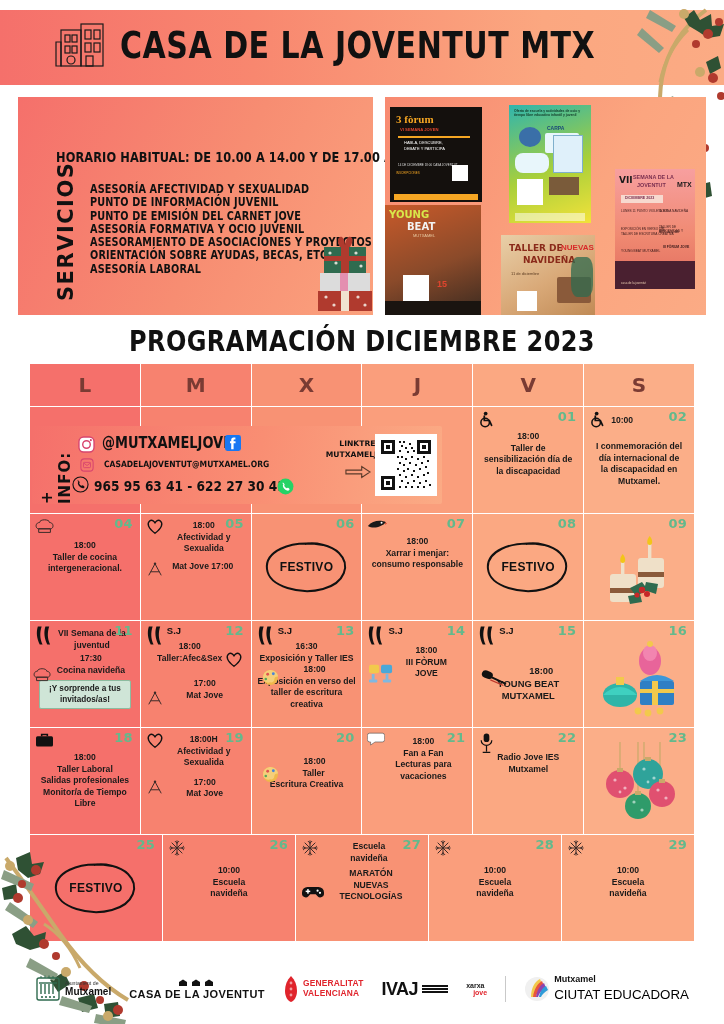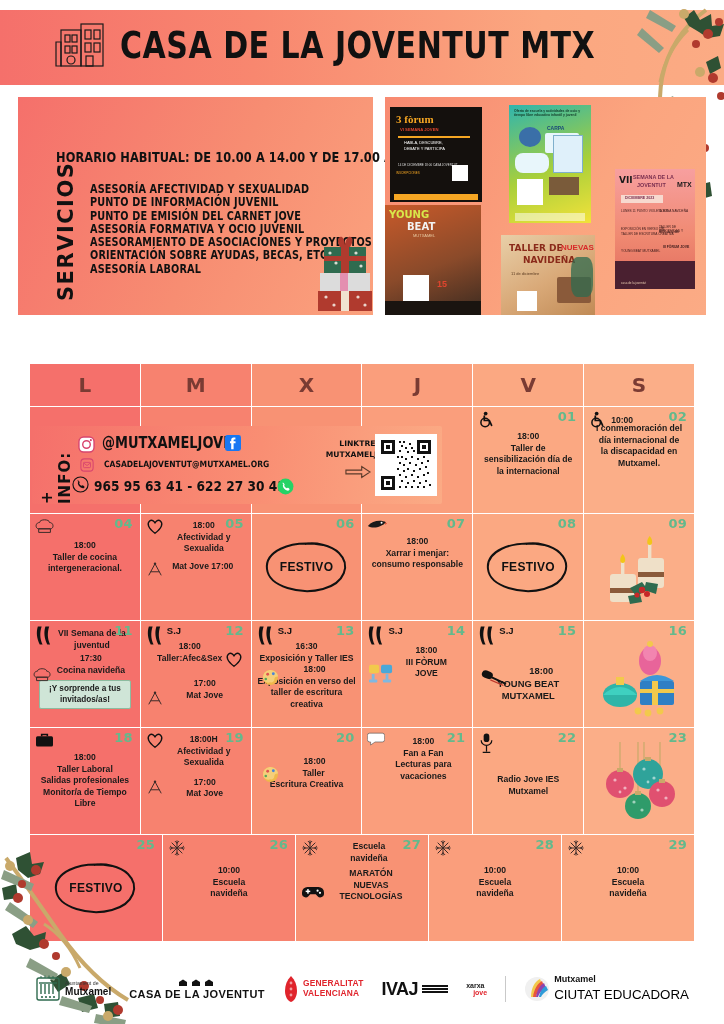--- a/index.html
+++ b/index.html
@@ -380,20 +380,23 @@
       <div style="position:absolute;left:8px;top:8px;color:#8a2a1a;font-size:9px;font-weight:900;font-family:'DejaVu Sans',sans-serif;">TALLER DE</div>
       <div style="position:absolute;left:22px;top:20px;color:#8a2a1a;font-size:9px;font-weight:900;font-family:'DejaVu Sans',sans-serif;">NAVIDEÑA</div>
       <div style="position:absolute;left:60px;top:8px;color:#d82a2a;font-size:8px;font-weight:900;">NUEVAS</div>
       <div style="position:absolute;left:10px;top:36px;color:#5a3a20;font-size:4px;">11 de diciembre</div>
       <div style="position:absolute;left:56px;top:42px;width:34px;height:26px;background:#8a5a3a;border-radius:2px;"></div>
       <div style="position:absolute;left:16px;bottom:4px;width:20px;height:20px;background:#fff;"></div>
       <div style="position:absolute;right:2px;top:22px;width:22px;height:40px;background:#2f6b4f;opacity:.75;border-radius:30%;"></div>
     </div>
   </div>
 
+  <div class="program-title">
+    <span>PROGRAMACIÓN DICIEMBRE 2023</span>
+  </div>
 
   <div class="calendar">
 
     <div class="cal-row">
       <div class="cal-head-cell" style="background:#f5706b;">L</div>
       <div class="cal-head-cell" style="background:#f7826f;">M</div>
       <div class="cal-head-cell" style="background:#f89274;">X</div>
       <div class="cal-head-cell" style="background:#fa9e7c;">J</div>
       <div class="cal-head-cell" style="background:#fba882;">V</div>
       <div class="cal-head-cell" style="background:#fbae88;">S</div>
@@ -408,32 +411,32 @@
         <svg class="cell-icon-tl" width="17" height="17" viewBox="0 0 20 20">
           <circle cx="9" cy="3" r="2.2" fill="#111"></circle>
           <path d="M7.4 6 v5.2 h6 l2.6 5.6" stroke="#111" stroke-width="2" fill="none" stroke-linecap="round"></path>
           <circle cx="8.4" cy="13.6" r="5" fill="none" stroke="#111" stroke-width="1.8"></circle>
         </svg>
         <div class="daynum">01</div>
         <div class="cell-body" style="margin-top:20px;">
           <span class="ln">18:00</span>
           <span class="ln">Taller de</span>
           <span class="ln">sensibilización día de</span>
-          <span class="ln">la internacional</span>
+          <span class="ln">la discapacidad</span>
         </div>
       </div>
       <div class="cal-cell" style="background:#fbae88;">
         <svg class="cell-icon-tl" width="17" height="17" viewBox="0 0 20 20">
           <circle cx="9" cy="3" r="2.2" fill="#111"></circle>
           <path d="M7.4 6 v5.2 h6 l2.6 5.6" stroke="#111" stroke-width="2" fill="none" stroke-linecap="round"></path>
           <circle cx="8.4" cy="13.6" r="5" fill="none" stroke="#111" stroke-width="1.8"></circle>
         </svg>
         <div style="position:absolute;left:27px;top:8px;font-size:8.6px;font-weight:700;color:#1a1a1a;">10:00</div>
         <div class="daynum">02</div>
-        <div class="cell-body" style="margin-top:12px;">
+        <div class="cell-body" style="margin-top:30px;">
           <span class="ln">I conmemoración del</span>
           <span class="ln">día internacional de</span>
           <span class="ln">la discapacidad en</span>
           <span class="ln">Mutxamel.</span>
         </div>
       </div>
     </div>
 
     <div class="cal-row">
       <div class="cal-cell" style="background:#f5706b;">
@@ -722,21 +725,21 @@
         </div>
       </div>
 
       <div class="cal-cell" style="background:#fba882;">
         <svg class="cell-icon-tl" width="17" height="22" viewBox="0 0 18 22">
           <rect x="6" y="1" width="6" height="9" rx="3" fill="#111"></rect>
           <path d="M3.4 8 a5.6 5.6 0 0 0 11.2 0" fill="none" stroke="#111" stroke-width="1.3"></path>
           <path d="M9 14 v6 M5 21 h8" stroke="#111" stroke-width="1.3" fill="none"></path>
         </svg>
         <div class="daynum">22</div>
-        <div class="cell-body" style="margin-top:42px;">
+        <div class="cell-body" style="margin-top:20px;">
           <span class="ln">Radio Jove IES</span>
           <span class="ln">Mutxamel</span>
         </div>
       </div>
 
       <div class="cal-cell" style="background:#fbae88;">
         <div class="daynum">23</div>
         <svg class="deco" style="left:16px;top:14px;" width="78" height="88" viewBox="0 0 78 88">
           <g stroke="#c9a96a" stroke-width="1.2" fill="none">
             <path d="M20 0 V28"></path>

